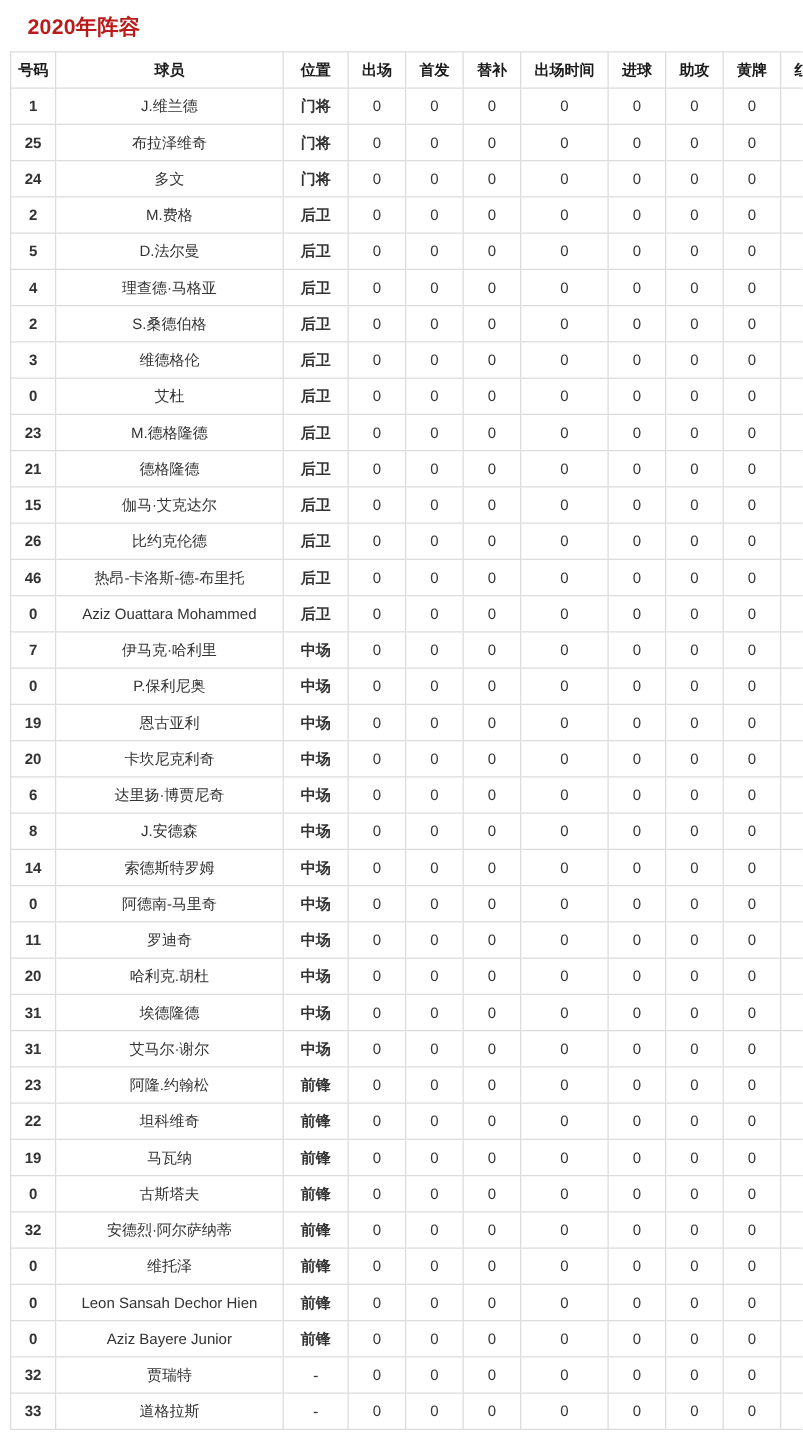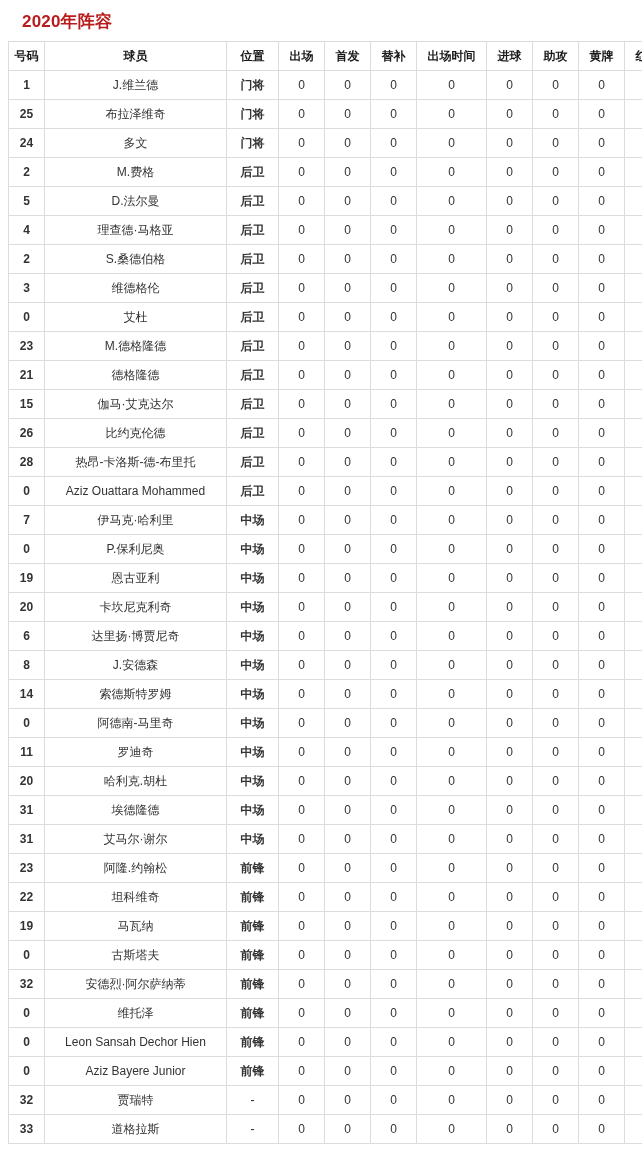--- a/index.html
+++ b/index.html
@@ -283,21 +283,21 @@
           <td class="stat">0</td>
           <td class="stat">0</td>
           <td class="stat">0</td>
           <td class="stat">0</td>
           <td class="stat">0</td>
           <td class="stat">0</td>
           <td class="stat">0</td>
           <td class="stat">0</td>
         </tr>
         <tr>
-          <td class="num">28</td>
+          <td class="num">46</td>
           <td class="player">热昂-卡洛斯-德-布里托</td>
           <td class="pos">后卫</td>
           <td class="stat">0</td>
           <td class="stat">0</td>
           <td class="stat">0</td>
           <td class="stat">0</td>
           <td class="stat">0</td>
           <td class="stat">0</td>
           <td class="stat">0</td>
           <td class="stat">0</td>

